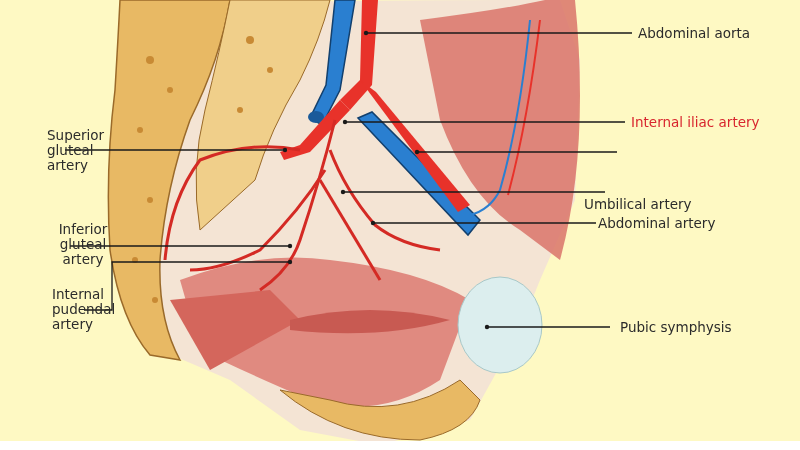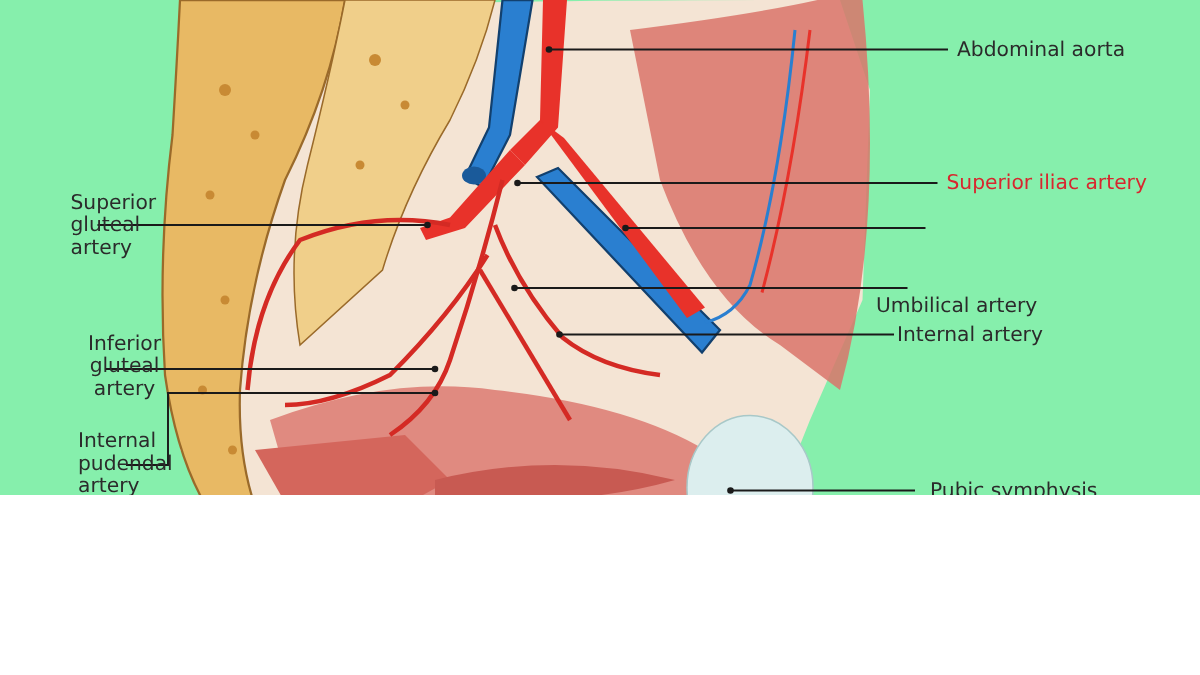--- a/index.html
+++ b/index.html
@@ -1,16 +1,16 @@
 <!DOCTYPE html>
 <html><head>
 <meta charset="utf-8">
 <style>
   html, body { margin: 0; padding: 0; background: #ffffff; }
-  #stage { position: relative; width: 800px; height: 330px; overflow: hidden; background: #86efac; font-family: "DejaVu Sans", sans-serif; }
+  #stage { position: relative; width: 800px; height: 441px; overflow: hidden; background: #fef9c3; font-family: "DejaVu Sans", sans-serif; }
   svg { position: absolute; left: 0; top: 0; }
   .lbl { position: absolute; font-size: 13.5px; color: #2b2b2b; line-height: 15px; white-space: nowrap; }
   .lbl.red { color: #d8262e; }
   .lbl.ml { white-space: normal; width: 80px; margin-left: 35px; }
 </style>
 </head>
 <body>
 
 <div id="stage">
   <svg width="800" height="450" viewBox="0 0 800 450">
@@ -76,21 +76,21 @@
       <circle cx="343" cy="192" r="2.2"></circle>
         <circle cx="373" cy="223" r="2.2"></circle>
         <circle cx="285" cy="150" r="2.2"></circle>
       <circle cx="290" cy="246" r="2.2"></circle>
         <circle cx="290" cy="262" r="2.2"></circle>
         <circle cx="487" cy="327" r="2.2"></circle>
     </g>
   </svg>
 
   <div class="lbl" style="left:638px; top:26px;">Abdominal aorta</div>
-  <div class="lbl red" style="left:631px; top:115px;">Superior iliac artery</div>
+  <div class="lbl red" style="left:631px; top:115px;">Internal iliac artery</div>
   <div class="lbl" style="left:584px; top:185px;margin-top:12px;">Umbilical artery</div>
-  <div class="lbl" style="left:598px; top:216px;">Internal artery</div>
+  <div class="lbl" style="left:598px; top:216px;">Abdominal artery</div>
   <div class="lbl" style="left:620px; top:320px;">Pubic symphysis</div>
 
   <div class="lbl ml" style="left:12px; top:128px; width:60px;">Superior gluteal artery</div>
   <div class="lbl ml" style="left:20px; top:222px; width:56px;text-align:center;">Inferior gluteal artery</div>
   <div class="lbl ml" style="left:17px; top:287px; width:68px;">Internal pudendal artery</div>
 </div>
 
 </body></html>

